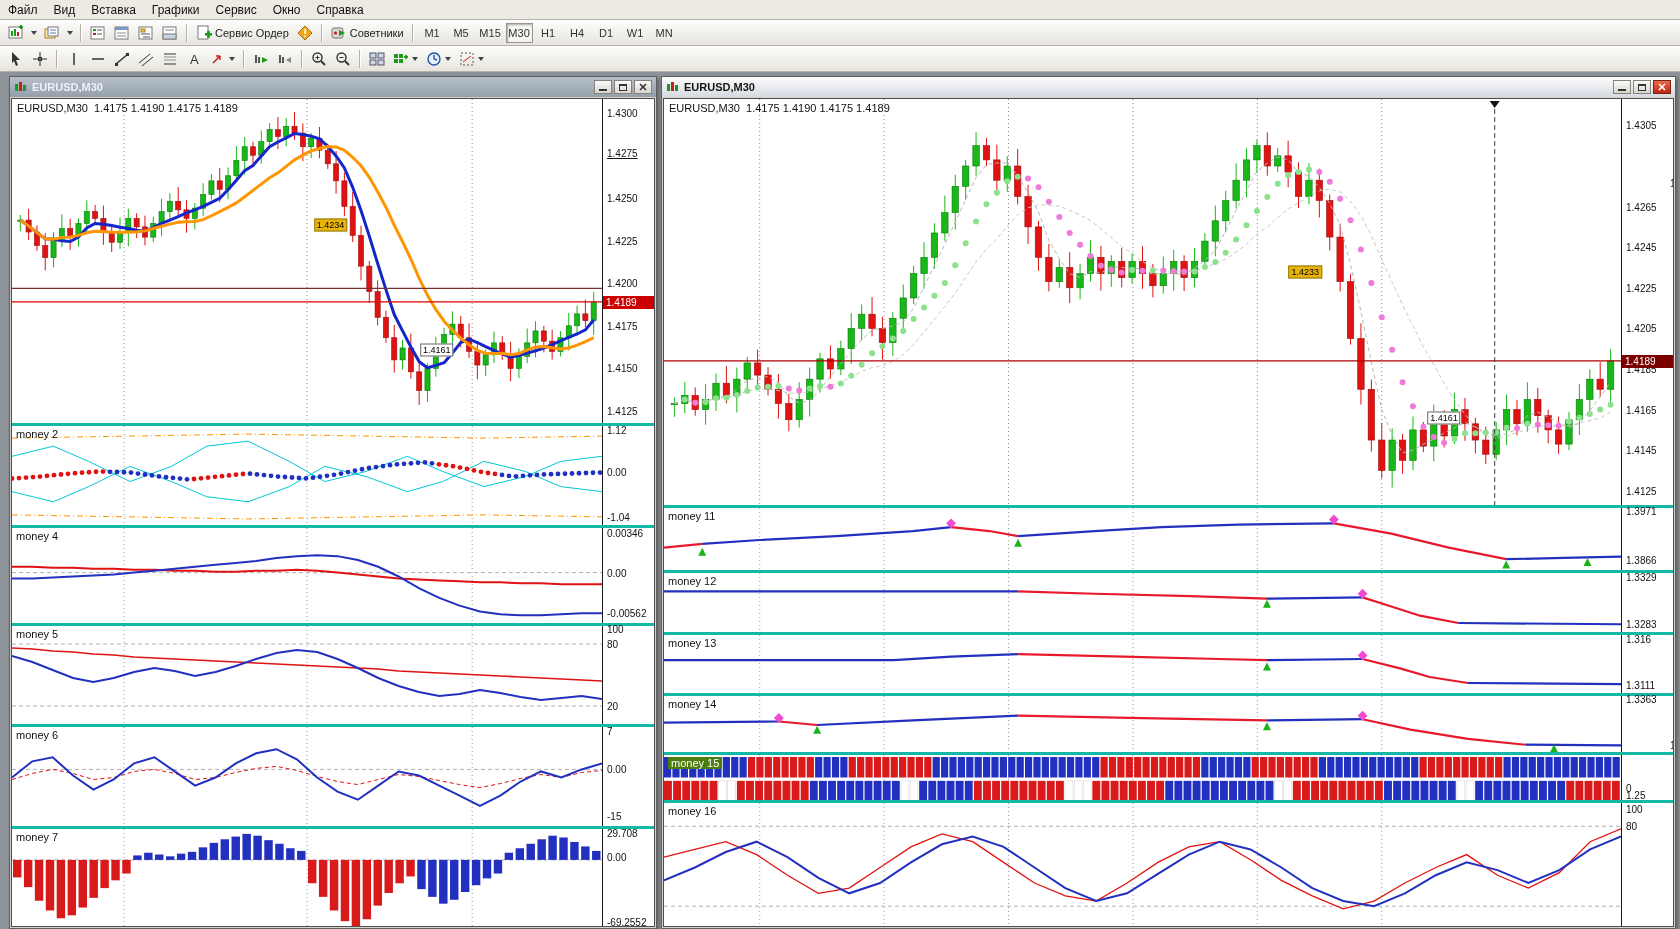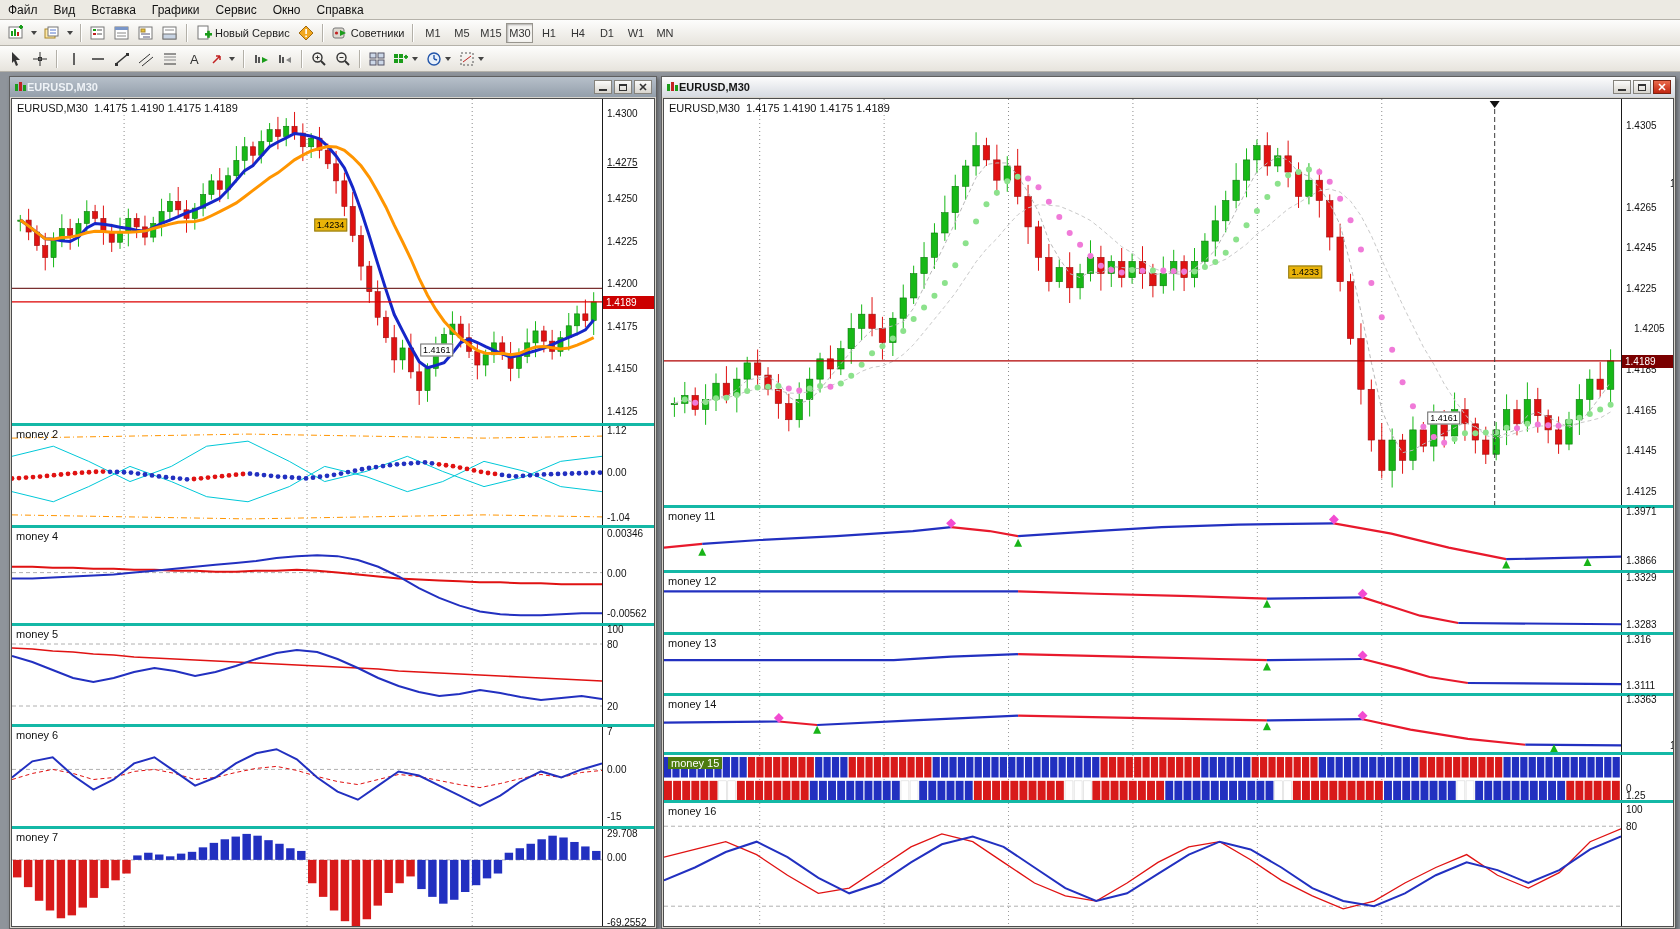--- a/index.html
+++ b/index.html
@@ -12,21 +12,21 @@
 .tbtn.narrow{min-width:12px;padding:0 1px}
 .tsep{width:0;height:18px;border-left:1px solid #b3b0a8;border-right:1px solid #fff;margin:0 4px}
 .dd{width:0;height:0;border-left:3px solid transparent;border-right:3px solid transparent;border-top:4px solid #444}
 .tfbtn{height:20px;min-width:27px;font-size:11px;color:#333;background:transparent;border:1px solid transparent;margin:8px 1px}
 .tfbtn.active{background:#f6f5f2;border:1px solid #98958e;box-shadow:inset 1px 1px 2px rgba(0,0,0,.3)}
 
 .workspace{position:relative;height:857px;background:#8f949b}
 .chart-window{position:absolute;background:#d6d3cc;border:1px solid #5f5f5f;box-shadow:2px 2px 4px rgba(0,0,0,.35)}
 #winL{left:9px;top:4px;width:648px;height:853px}
 #winR{left:661px;top:4px;width:1015px;height:853px}
-.wtitle{height:20px;display:flex;align-items:center;padding:0 4px;font-size:11px;font-weight:bold}
+.wtitle{height:20px;display:flex;align-items:center;padding:0 4px;gap:5px;font-size:11px;font-weight:bold}
 .wtitle.inactive{background:linear-gradient(#b7c0ca,#949fab);color:#eef2f6}
 .wtitle.active{background:linear-gradient(#fcfcfc,#d6dae1);color:#161616}
 .wbtns{margin-left:auto;display:flex;gap:2px}
 .wbtn{width:18px;height:14px;background:linear-gradient(#fbfbfa,#d8d5ce);border:1px solid #85837c;display:flex;align-items:center;justify-content:center;padding:0}
 .wbtn.close-red{background:linear-gradient(#ea6a4c,#c02510);border-color:#7c2211}
 .g-min{display:block;width:8px;height:2px;background:#333;margin-top:6px}
 .g-max{display:block;width:8px;height:7px;border:1px solid #333;border-top-width:2px}
 .wclient{position:absolute;left:1px;right:1px;top:21px;bottom:1px;background:#fff;border:1px solid #4d4d4d;overflow:hidden}
 
 .pane{position:relative;width:100%;background:#fff}
@@ -113,21 +113,21 @@
         <line x1="3" y1="5" x2="12" y2="5" stroke="#888"></line>
       </svg>
   </button>
   <div class="tsep"></div>
   <button class="tbtn">
     <svg width="16" height="16">
         <rect x="2" y="1" width="10" height="13" fill="#fff" stroke="#777"></rect>
         <rect x="9" y="8" width="7" height="2.6" fill="#1a9c1a"></rect>
         <rect x="11.2" y="5.8" width="2.6" height="7" fill="#1a9c1a"></rect>
       </svg>
-    <span>Новый Сервис</span>
+    <span>Сервис Ордер</span>
   </button>
   <button class="tbtn">
     <svg width="16" height="16">
         <polygon points="8,1 15,8 8,15 1,8" fill="#f2a81e" stroke="#a06a10"></polygon>
         <rect x="7.3" y="4" width="1.6" height="5" fill="#fff"></rect>
         <rect x="7.3" y="10.5" width="1.6" height="1.6" fill="#fff"></rect>
       </svg>
   </button>
   <div class="tsep"></div>
   <button class="tbtn">
@@ -448,21 +448,21 @@
             <rect x="570.8042253521128" y="214.86315789473824" width="5.152112676056339" height="6.821052631578141" fill="#e01212" stroke="#9c0f0f" stroke-width="0.6"></rect>
             <line x1="581.6901408450705" y1="193.20631578947345" x2="581.6901408450705" y2="236.00842105263126" stroke="#17b817" stroke-width="1"></line>
             <rect x="579.1140845070423" y="202.9263157894727" width="5.152112676056339" height="18.757894736843667" fill="#17b817" stroke="#0a7a0a" stroke-width="0.6"></rect>
             <polyline points="8.309859154929578,121.0736842105273 16.619718309859156,127.04210526315629 24.929577464788736,133.5789473684206 33.23943661971831,139.8315789473672 41.54929577464789,140.17263157894462 49.85915492957747,141.87789473683915 58.16901408450705,142.55999999999395 66.47887323943662,138.1263157894689 74.7887323943662,128.9178947368452 83.09859154929578,124.48421052631639 91.40845070422536,125.16631578947496 99.71830985915494,126.53052631579212 108.02816901408451,128.23578947368287 116.3380281690141,129.6 124.64788732394366,131.30526315789453 132.95774647887325,132.32842105263427 141.26760563380282,128.57684210526403 149.5774647887324,124.48421052631639 157.88732394366198,121.0736842105273 166.19718309859155,117.66315789473445 174.50704225352115,113.91157894737177 182.81690140845072,110.8421052631563 191.1267605633803,107.43157894736723 199.43661971830988,103.33894736841958 207.74647887323945,99.24631578947194 216.05633802816902,90.72000000000303 224.3661971830986,81.1705263157906 232.6760563380282,71.62105263158195 240.98591549295776,66.50526315789453 249.29577464788733,56.95578947368588 257.6056338028169,47.74736842105084 265.9154929577465,42.97263157894462 274.2253521126761,38.880000000000756 282.53521126760563,34.44631578947572 290.84507042253523,35.469473684211685 299.1549295774648,37.17473684210622 307.46478873239437,39.90315789474051 315.77464788732397,47.40631578948102 324.08450704225356,56.95578947368588 332.3943661971831,68.89263157894386 340.7042253521127,88.33263157894991 349.0140845070423,111.52421052631487 357.32394366197184,137.10315789473293 365.63380281690144,164.3873684210531 373.94366197183103,190.64842105262974 382.2535211267606,215.5452631578968 390.5633802816902,231.91578947368743 398.87323943661977,247.945263157893 407.1830985915493,262.61052631578906 415.4929577464789,268.74947368421243 423.80281690140845,266.3621052631593 432.11267605633805,263.6336842105251 440.42253521126764,254.0842105263164 448.7323943661972,243.51157894736798 457.0422535211268,240.1010526315751 465.3521126760564,243.5115789473642 473.6619718309859,247.60421052631563 481.9718309859155,251.3557894736859 490.2816901408451,254.76631578947496 498.59154929577466,258.1768421052602 506.90140845070425,256.47157894736574 515.2112676056338,254.08421052631257 523.5211267605634,251.6968421052595 531.830985915493,248.96842105262897 540.1408450704225,245.55789473683993 548.4507042253522,241.80631578947344 556.7605633802817,238.3957894736806 565.0704225352113,234.9852631578953 573.3802816901409,230.89263157895144 581.6901408450705,221.0021052631616" fill="none" stroke="#1526c8" stroke-width="3"></polyline>
             <polyline points="8.309859154929578,121.0736842105273 16.619718309859156,127.04210526315629 24.929577464788736,133.5789473684206 33.23943661971831,139.8315789473672 41.54929577464789,140.17263157894462 49.85915492957747,138.41052631578657 58.16901408450705,138.1263157894689 66.47887323943662,136.42105263157438 74.7887323943662,133.76842105262477 83.09859154929578,132.3284210526267 91.40845070422536,132.3904306220058 99.71830985915494,133.29473684209916 108.02816901408451,133.27287449392523 116.3380281690141,133.14170040485527 124.64788732394366,132.74817813764912 132.95774647887325,132.09230769230683 141.26760563380282,129.46882591093382 149.5774647887324,127.23886639676316 157.88732394366198,125.14008097165869 166.19718309859155,123.17246963562799 174.50704225352115,122.77894736841807 182.81690140845072,122.51659919028569 191.1267605633803,120.68016194332118 199.43661971830988,116.74493927125599 207.74647887323945,112.67854251012459 216.05633802816902,108.34979757084947 224.3661971830986,103.88987854251195 232.6760563380282,97.72469635627611 240.98591549295776,91.42834008097408 249.29577464788733,85.13198380566827 257.6056338028169,78.83562753036622 265.9154929577465,73.8510121457488 274.2253521126761,67.423481781373 282.53521126760563,60.86477732793481 290.84507042253523,56.142510121457335 299.1549295774648,51.813765182186 307.46478873239437,49.45263157894916 315.77464788732397,47.48502024291467 324.08450704225356,47.87854251012081 332.3943661971831,51.420242914979866 340.7042253521127,58.241295546558014 349.0140845070423,66.76761133603449 357.32394366197184,78.31093117409011 365.63380281690144,92.74008097166248 373.94366197183103,108.21862348178708 382.2535211267606,126.18947368421472 390.5633802816902,142.71740890688397 398.87323943661977,160.03238866396552 407.1830985915493,179.44615384615906 415.4929577464789,196.2364372469683 423.80281690140845,210.40323886639317 432.11267605633805,222.2089068825887 440.42253521126764,231.2599190283375 448.7323943661972,239.13036437247547 457.0422535211268,245.68906882590989 465.3521126760564,251.32955465586963 473.6619718309859,254.21538461538256 481.9718309859155,254.60890688259252 490.2816901408451,254.21538461538256 498.59154929577466,255.78947368421092 506.90140845070425,254.6089068825887 515.2112676056338,250.93603238866348 523.5211267605634,248.05020242914674 531.830985915493,247.5255060728744 540.1408450704225,248.83724696356282 548.4507042253522,249.88663967611882 556.7605633802817,248.96842105263278 565.0704225352113,246.08259109311982 573.3802816901409,242.67206477732697 581.6901408450705,238.605668016188" fill="none" stroke="#ff9500" stroke-width="3"></polyline>
             <line x1="0" y1="202.9263157894727" x2="590" y2="202.9263157894727" stroke="#dd0000" stroke-width="1.3"></line>
             <line x1="0" y1="189.28421052631637" x2="590" y2="189.28421052631637" stroke="#7a3030" stroke-width="1.3"></line>
           </svg>
         <div class="paxis">
             <span class="al" style="top: 8.64211px;">1.4300</span>
-            <span class="al" style="top: 58px; text-decoration: underline;">1.4275</span>
+            <span class="al" style="top: 49px; text-decoration: underline;">1.4275</span>
             <span class="al" style="top: 93.9053px;">1.4250</span>
             <span class="al" style="top: 136.537px;">1.4225</span>
             <span class="al" style="top: 179.168px;">1.4200</span>
             <span class="al" style="top: 221.8px;">1.4175</span>
             <span class="al" style="top: 264.432px;">1.4150</span>
             <span class="al" style="top: 307.063px;">1.4125</span>
             <div class="cur" style="background: rgb(204, 0, 0); top: 196.926px;">1.4189</div>
           </div>
       <div class="ptag yellow" style="left: 318.6px; top: 126.189px;">1.4234</div>
           <div class="ptag white" style="left: 424.8px; top: 250.674px;">1.4161</div>
@@ -999,21 +999,21 @@
             <line x1="0" y1="261.86999999999796" x2="957" y2="261.86999999999796" stroke="#b00000" stroke-width="1.3"></line>
             <line x1="830.676" y1="10" x2="830.676" y2="406" stroke="#3a3a3a" stroke-width="1" stroke-dasharray="5,3"></line>
             <path d="M825.676 2 L835.676 2 L830.676 9 Z" fill="#111"></path>
           </svg>
         <div class="pax is paxis">
             <span class="al" style="top: 21.39px;">1.4305</span>
             <span class="al" style="top: 79px; margin-left: 44px;">1.4285</span>
             <span class="al" style="top: 102.59px;">1.4265</span>
             <span class="al" style="top: 143.19px;">1.4245</span>
             <span class="al" style="top: 183.79px;">1.4225</span>
-            <span class="al" style="top: 224.39px; margin-left: 8px;">1.4205</span>
+            <span class="al" style="top: 224.39px;">1.4205</span>
             <span class="al" style="top: 264.99px;">1.4185</span>
             <span class="al" style="top: 305.59px;">1.4165</span>
             <span class="al" style="top: 346.19px;">1.4145</span>
             <span class="al" style="top: 386.79px;">1.4125</span>
             <div class="cur" style="background: rgb(122, 0, 0); top: 255.87px;">1.4189</div>
           </div>
       <div class="ptag yellow" style="left: 641.19px; top: 172.55px;">1.4233</div>
           <div class="ptag white" style="left: 779.955px; top: 318.71px;">1.4161</div>
         </div>
       <div class="pane" id="R0" style="height:65px">

